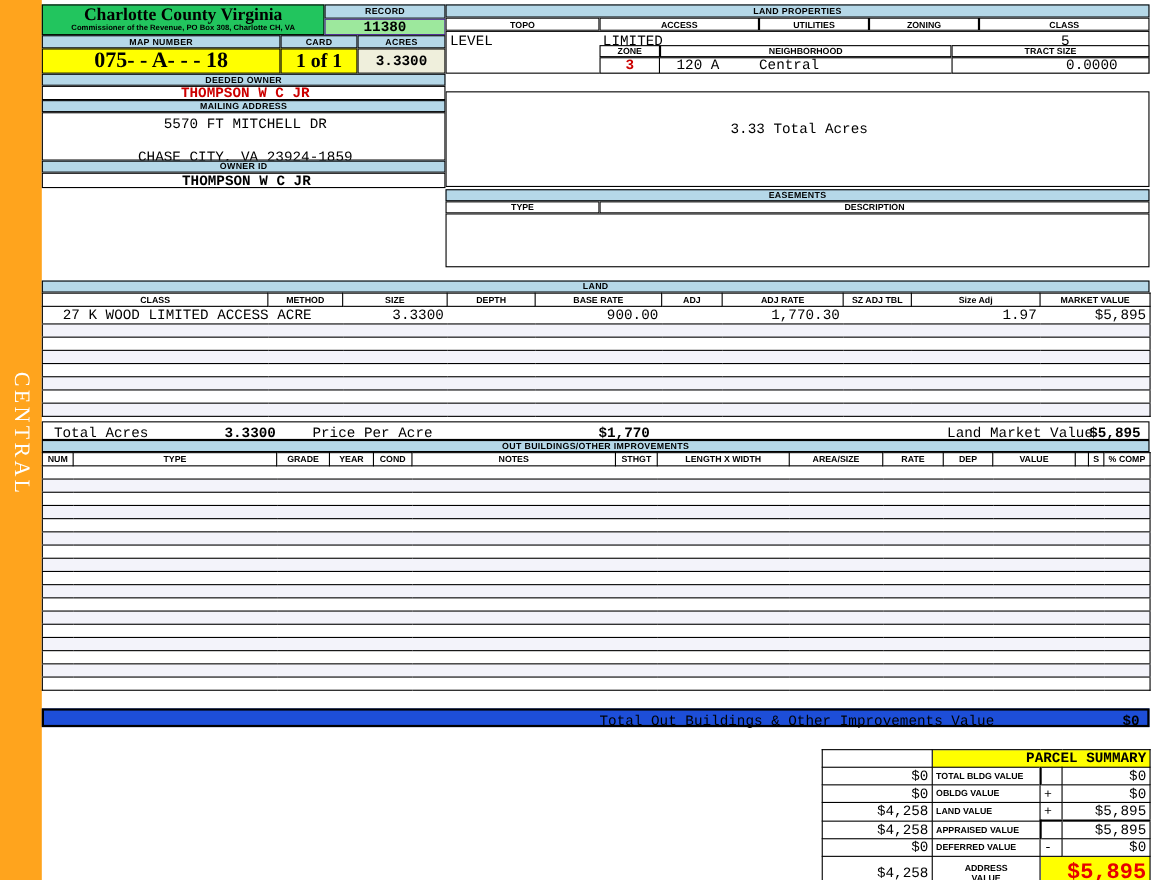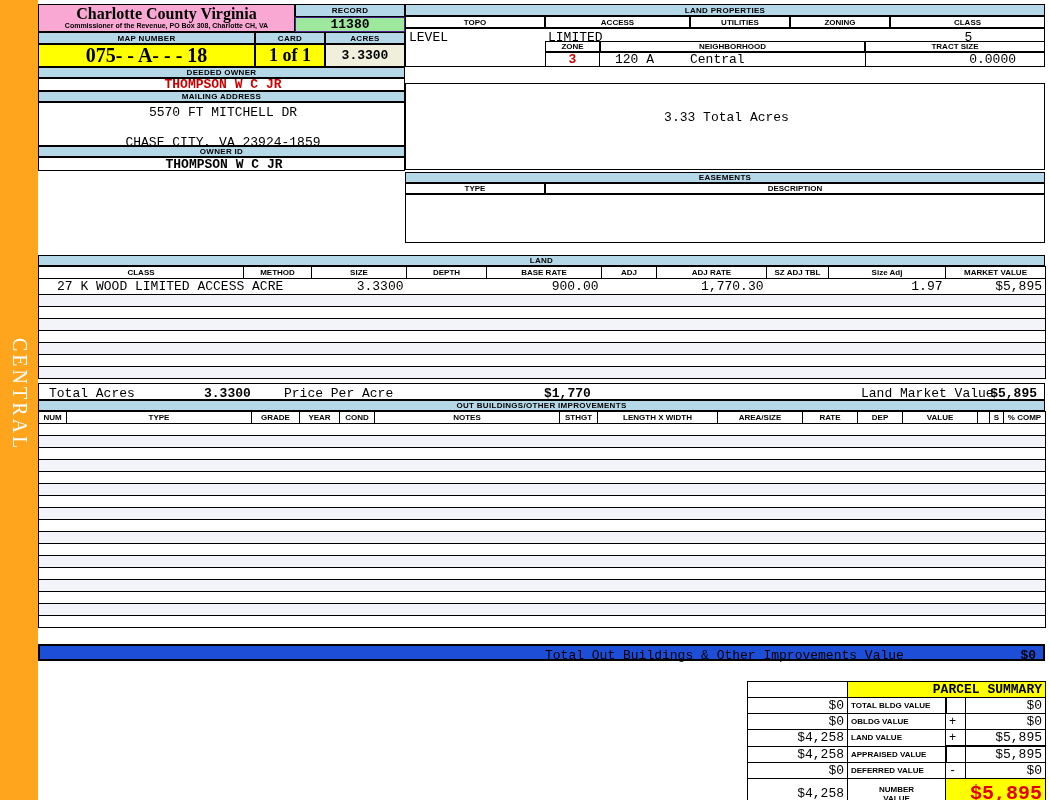--- a/index.html
+++ b/index.html
@@ -27,21 +27,21 @@
     background:#fff; border:1px solid #000;
     font-size:8px; font-weight:bold; text-align:center;
     display:flex; align-items:center; justify-content:center;
   }
   .box { background:#fff; border:1px solid #000; }
   .mono { font-family:"Liberation Mono", monospace; font-size:13px;text-align:center; }
   .bold { font-weight:bold; }
   .red { color:#CC0000; }
 
   
-  .title-box { left:38px; top:4px; width:257px; height:28px; background:#f9a8d4; border:1px solid #000; text-align:center; }
+  .title-box { left:38px; top:4px; width:257px; height:28px; background:#22c55e; border:1px solid #000; text-align:center; }
   .county-title { font-family:"Liberation Serif", serif; font-weight:bold; font-size:16px; line-height:17px; }
   .county-sub { font-size:7px; font-weight:bold; line-height:8px; }
 
   .record-hdr { left:295px; top:4px; width:110px; height:13px; }
   .record-val { left:295px; top:17px; width:110px; height:15px; background:#9DE89D; border:1px solid #4c1d95; text-align:center; line-height:13px; }
 
   .mapnum-hdr { left:38px; top:32px; width:217px; height:12px; }
   .card-hdr   { left:255px; top:32px; width:70px; height:12px; }
   .acres-hdr  { left:325px; top:32px; width:80px; height:12px; }
   .mapnum-val { left:38px; top:44px; width:217px; height:23px; background:#FFFF00; border:1px solid #000; text-align:center;
@@ -401,21 +401,21 @@
       </tr>
       <tr>
         <td class="ps-prior">$0</td>
         <td class="ps-label">DEFERRED VALUE</td>
         <td class="ps-op">-</td>
         <td class="ps-val">$0</td>
       </tr>
       <tr class="ps-tax-row">
         <td class="ps-prior">$4,258</td>
         <td class="ps-tax-label">
-          <div>NUMBER</div>
+          <div>ADDRESS</div>
           <div>VALUE</div>
         </td>
         <td colspan="2" class="ps-tax-val">$5,895</td>
       </tr>
     </tbody>
       </table>
   </div>
 
 </div>
 

